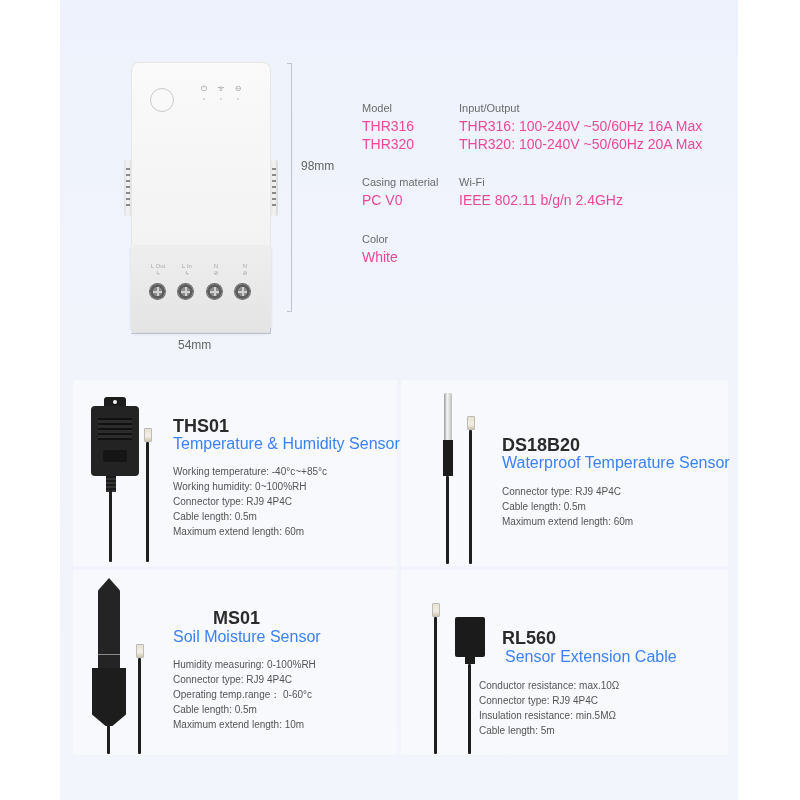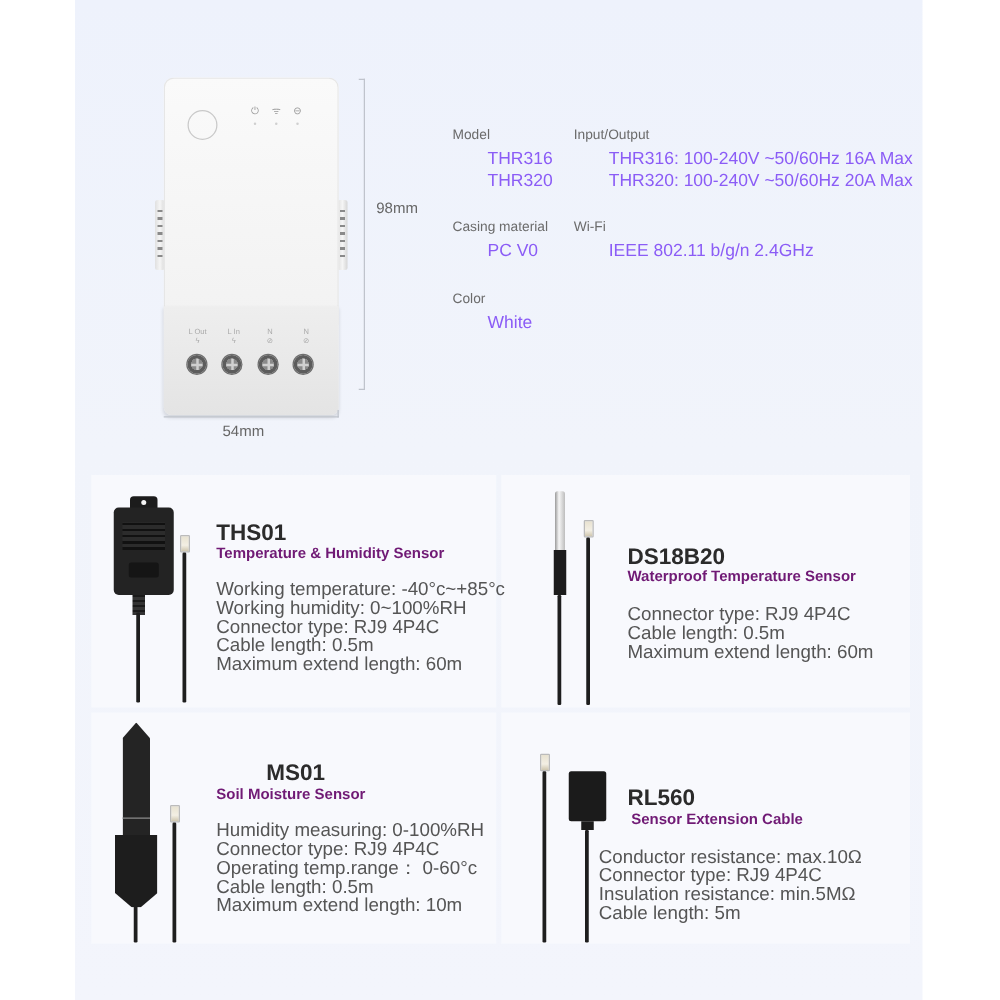--- a/index.html
+++ b/index.html
@@ -61,29 +61,29 @@
 
   .dim-v-line { position: absolute; left: 291px; top: 63px; width: 1px; height: 249px; background: #bfc3cc; }
   .dim-v-tick1 { position: absolute; left: 287px; top: 63px; width: 5px; height: 1px; background: #bfc3cc; }
   .dim-v-tick2 { position: absolute; left: 287px; top: 311px; width: 5px; height: 1px; background: #bfc3cc; }
   .dim-h-line { position: absolute; left: 131px; top: 333px; width: 140px; height: 1px; background: #bfc3cc; }
   .dim-h-tick { position: absolute; left: 270px; top: 328px; width: 1px; height: 6px; background: #bfc3cc; }
   .dim-label { position: absolute; font-size: 12px; color: #666; }
 
   
   .spec-label { position: absolute; font-size: 11px; color: #6b6b6b; }
-  .spec-value { position: absolute; font-size: 14px; color: #8b5cf6; line-height: 18px; margin-left: 28px; }
+  .spec-value { position: absolute; font-size: 14px; color: #ec4899; line-height: 18px; }
 
   
   .card {
     position: absolute; background: #f8f9fd;
   }
   .card-title { position: absolute; font-size: 18px; font-weight: bold; color: #2b2b2b; }
-  .card-sub { position: absolute; font-size: 12px; font-weight: bold; color: #701a75; }
-  .card-specs { position: absolute; font-size: 15px; color: #555; line-height: 15px; }
+  .card-sub { position: absolute; font-size: 16px; font-weight: normal; color: #3b82f6; }
+  .card-specs { position: absolute; font-size: 10px; color: #555; line-height: 15px; }
   .card-specs div { white-space: nowrap; }
 
   .cable { position: absolute; width: 3px; background: #1e1e1e; border-radius: 1px; }
   .rj-plug {
     position: absolute; width: 8px; height: 14px;
     background: linear-gradient(180deg, #e8e2d0 0%, #f3efe4 60%, #cfc6ae 100%);
     border: 1px solid #bbb; border-radius: 1px;
   }
 </style>
 </head>

